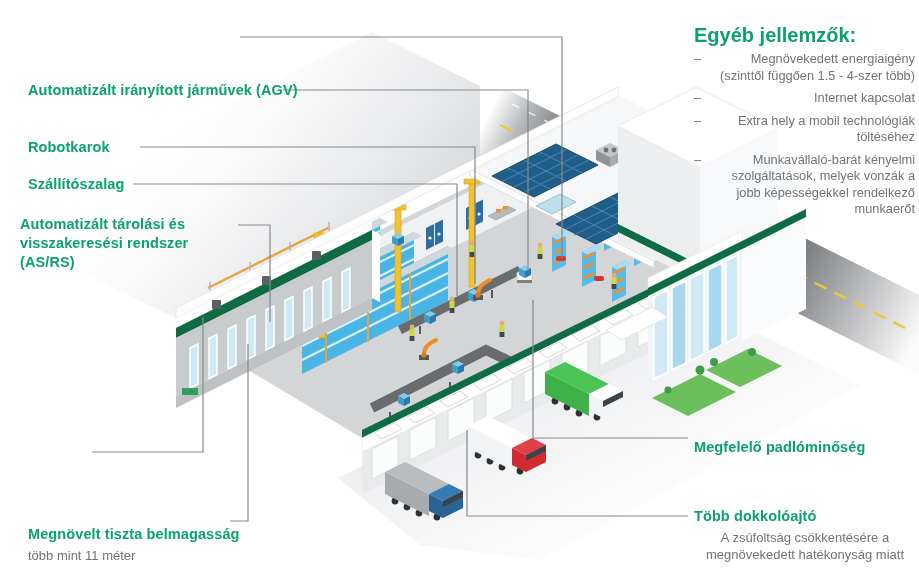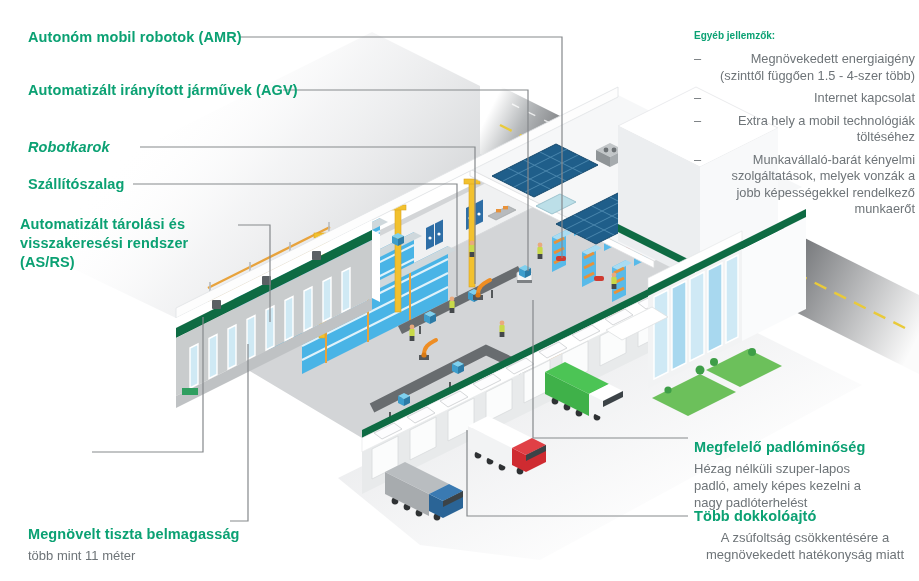--- a/index.html
+++ b/index.html
@@ -4,21 +4,21 @@
 <style>
   html,body{margin:0;padding:0;background:#ffffff;}
   .stage{position:relative;width:919px;height:581px;background:#fff;overflow:hidden;
          font-family:"Liberation Sans","DejaVu Sans",sans-serif;}
   .stage svg{position:absolute;left:0;top:0;}
   .callout{position:absolute;}
   .lbl-g{color:#0ba173;font-weight:700;font-size:14.5px;line-height:19px;letter-spacing:.1px;}
   .nowrap{white-space:nowrap;}
   .lbl-sub{color:#6e7478;font-size:13px;line-height:17px;margin-top:3px;}
   .panel{position:absolute;left:694px;top:26px;width:221px;}
-  .panel-title{color:#0ba173;font-weight:700;font-size:10px;line-height:19px;}
+  .panel-title{color:#0ba173;font-weight:700;font-size:20px;line-height:19px;}
   .panel-item{display:flex;color:#6e7478;font-size:12.8px;line-height:16.5px;margin-top:6px;}
   .panel-item .dash{width:17px;flex:0 0 17px;}
   .panel-item .txt{flex:1;text-align:right;}
 </style>
 </head>
 <body>
 
 <div class="stage">
 
 <svg width="919" height="581" viewBox="0 0 919 581">
@@ -352,23 +352,22 @@
     <polyline points="140,147 475,147 475,284"></polyline>
     <polyline points="133,184 457,184 457,296"></polyline>
     <polyline points="238,225 270,225 270,322"></polyline>
     <polyline points="92,452 203,452 203,317"></polyline>
     <polyline points="230,521 248,521 248,344"></polyline>
     <polyline points="688,438 533,438 533,300"></polyline>
     <polyline points="688,516 467,516 467,430"></polyline>
   </g>
 </svg>
 
-  <div class="callout lbl-g nowrap" style="top:28px;left:28px;">Autonóm mobil robotok  (AMR)</div>
   <div class="callout lbl-g nowrap" style="top:81px;left:28px;text-align:center;">Automatizált irányított járművek  (AGV)</div>
-  <div class="callout lbl-g nowrap" style="top:138px;left:28px;font-style:italic;">Robotkarok</div>
+  <div class="callout lbl-g nowrap" style="top:138px;left:28px;">Robotkarok</div>
   <div class="callout lbl-g nowrap" style="top:175px;left:28px;">Szállítószalag</div>
   <div class="callout lbl-g" style="top:215px;left:20px;width:198px;">Automatizált tárolási és visszakeresési rendszer (AS/RS)</div>
 
 
   <div class="callout" style="top:525px;left:28px;width:250px;">
     <div class="lbl-g nowrap">Megnövelt tiszta belmagasság</div>
     <div class="lbl-sub">több mint 11 méter</div>
   </div>
 
   <div class="panel">
@@ -386,21 +385,20 @@
       <span class="txt">Extra hely a mobil technológiák töltéséhez</span>
     </div>
     <div class="panel-item">
       <span class="dash">–</span>
       <span class="txt">Munkavállaló-barát kényelmi szolgáltatások, melyek vonzák a jobb képességekkel rendelkező munkaerőt</span>
     </div>
   </div>
 
   <div class="callout" style="top:438px;left:694px;width:212px;">
     <div class="lbl-g nowrap">Megfelelő padlóminőség</div>
-    <div class="lbl-sub" style="width:190px;">Hézag nélküli szuper-lapos padló, amely képes kezelni a nagy padlóterhelést</div>
   </div>
 
   <div class="callout" style="top:507px;left:694px;width:225px;">
     <div class="lbl-g nowrap">Több dokkolóajtó</div>
     <div class="lbl-sub" style="width:222px;text-align:center;">A zsúfoltság csökkentésére a megnövekedett hatékonyság miatt</div>
   </div>
 
 </div>
 
 </body></html>

